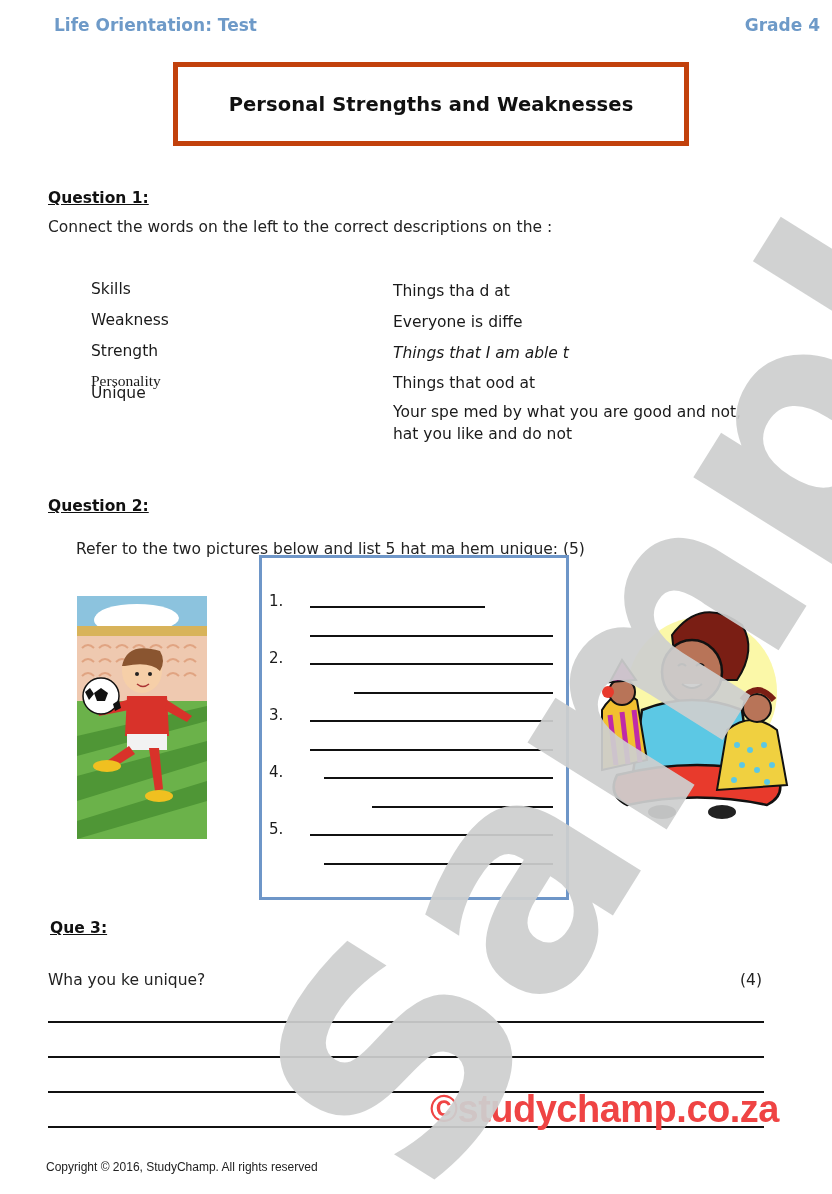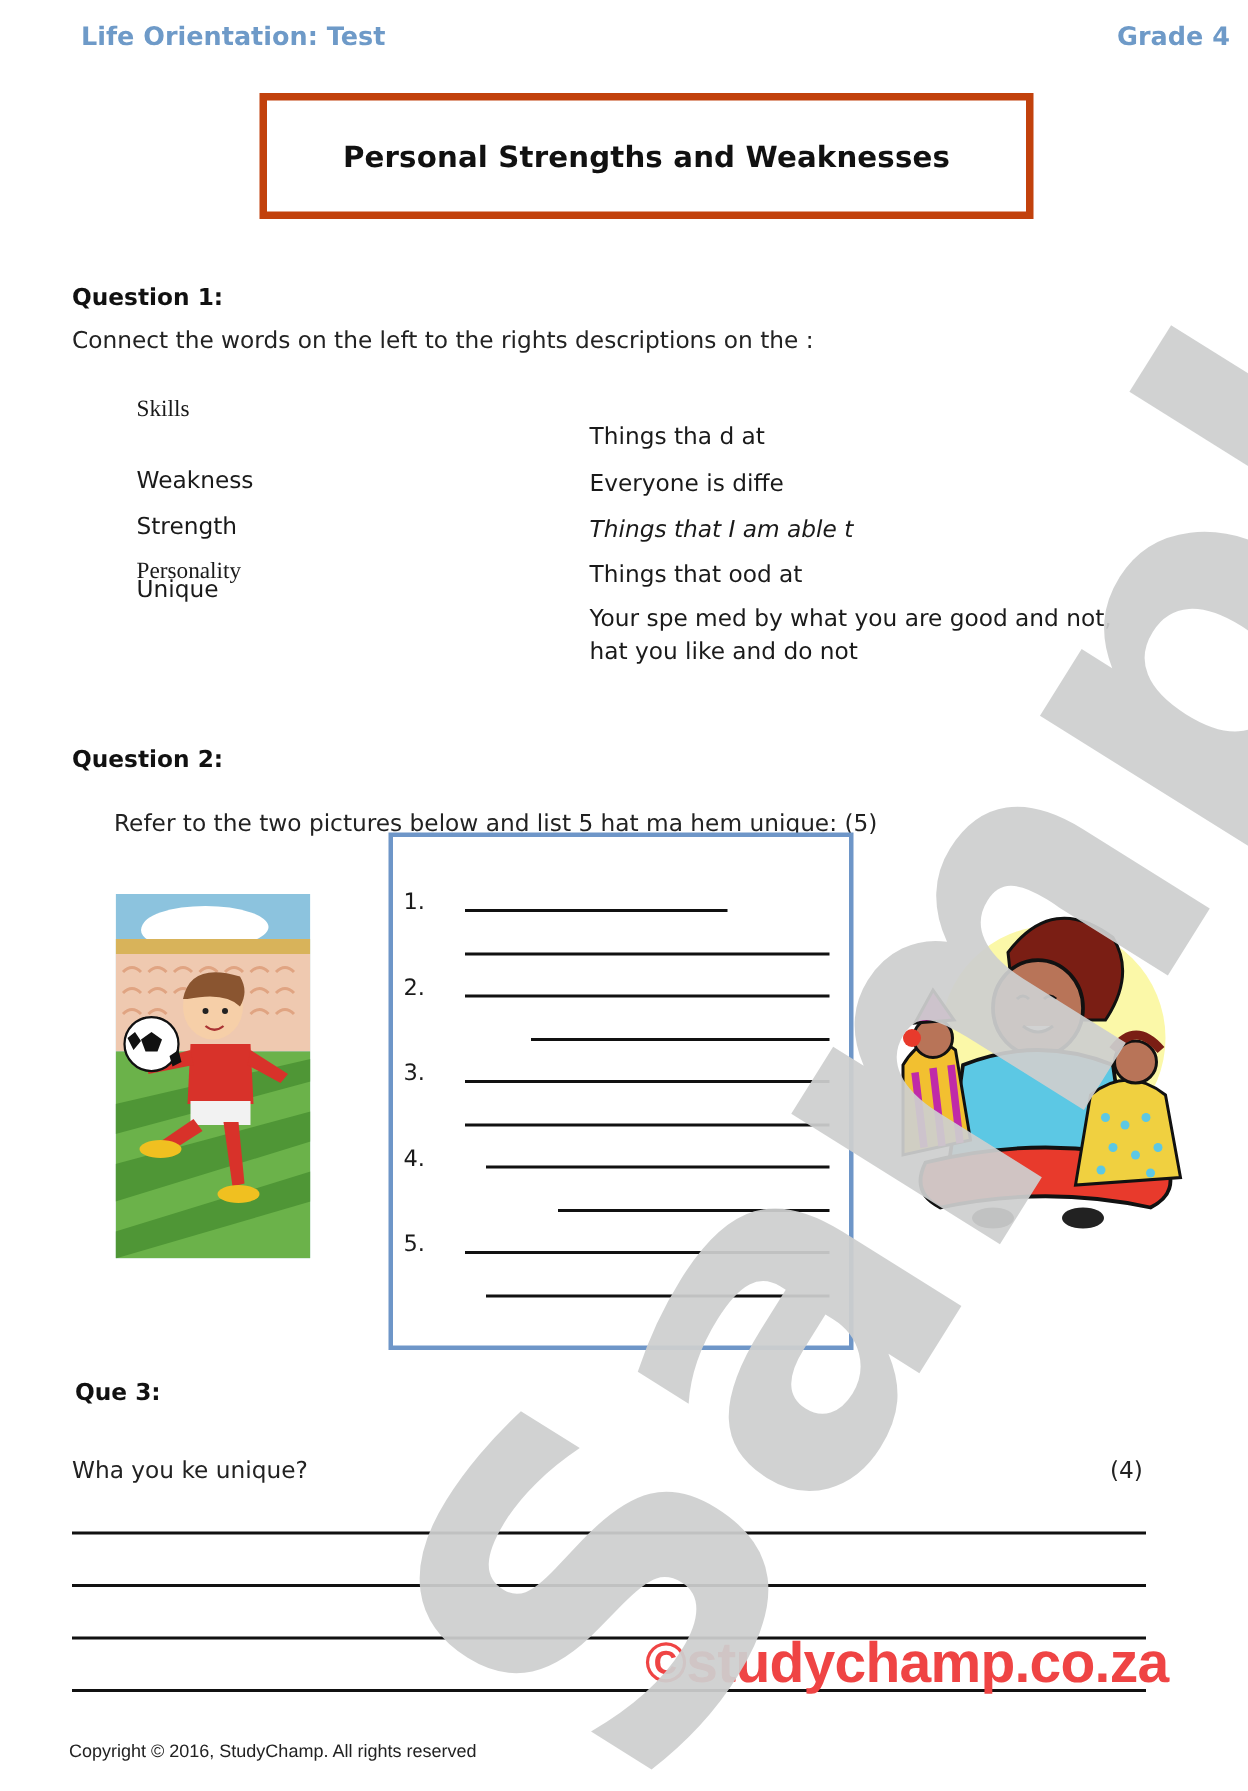--- a/index.html
+++ b/index.html
@@ -3,21 +3,21 @@
 <meta charset="utf-8">
 <style>
   html, body { margin: 0; padding: 0; background: #ffffff; }
   body { width: 832px; height: 1194px; position: relative; overflow: hidden;
          font-family: "DejaVu Sans", sans-serif; color: #1a1a1a; }
   .abs { position: absolute; }
   .hdr { top: 15px; font-size: 17px; font-weight: bold; color: #6e9ac8; }
   .title-box { left: 173px; top: 62px; width: 506px; height: 74px;
                border: 5px solid #c2410c; display: flex; align-items: center; justify-content: center; }
   .title-box span { font-size: 19.5px; font-weight: bold; color: #111; letter-spacing: 0.1px; }
-  .qh { font-size: 15.5px; font-weight: bold; color: #111; }
+  .qh { font-size: 15.5px; font-weight: bold; text-decoration: underline; color: #111; }
   .txt { font-size: 15.5px; color: #222; }
   .row-l { left: 91px; font-size: 15.5px; }
   .row-r { left: 393px; width: 375px; font-size: 15.5px; line-height: 22px; }
   .list-box { left: 259px; top: 555px; width: 304px; height: 339px; border: 3px solid #6e96c8; }
   .num { left: 7px; font-size: 15px; }
   .ln { height: 1.5px; background: #111; }
   .ansln { left: 48px; width: 716px; height: 1.5px; background: #111; }
   .copy { left: 46px; top: 1160px; font-size: 12px; font-family: "Liberation Sans", sans-serif; color: #222; }
   .wm-domain { left: 430px; top: 1088px; font-size: 38px; font-weight: bold; color: #ef4444;
                font-family: "Liberation Sans", sans-serif; letter-spacing: -0.5px; }
@@ -29,23 +29,23 @@
 <body>
 
 <div class="abs hdr" style="left:54px;">Life Orientation: Test</div>
 <div class="abs hdr" style="right:12px;">Grade 4</div>
 
 <div class="abs title-box">
   <span>Personal Strengths and Weaknesses</span>
 </div>
 
 <div class="abs qh" style="left:48px; top:189px;">Question 1:</div>
-<div class="abs txt" style="left:48px; top:218px;">Connect the words on the left to the rights descriptions on the    :</div>
+<div class="abs txt" style="left:48px; top:218px;">Connect the words on the left to the correct descriptions on the    :</div>
 
-<div class="abs row-l" style="top:264px;font-family:Liberation Serif, serif;">Skills</div>
+<div class="abs row-l" style="top:280px;">Skills</div>
 <div class="abs row-l" style="top:311px;">Weakness</div>
 <div class="abs row-l" style="top:342px;">Strength</div>
 <div class="abs row-l" style="top:372px;font-family:Liberation Serif, serif;">Personality</div>
 <div class="abs row-l" style="top:384px;text-align:right;">Unique</div>
 
 <div class="abs row-r" style="top:280px;">Things tha            d at</div>
 <div class="abs row-r" style="top:311px;">Everyone is diffe</div>
 <div class="abs row-r" style="top:342px;font-style:italic;">Things that I am able t</div>
 <div class="abs row-r" style="top:372px;">Things that            ood at</div>
 <div class="abs row-r" style="top:401px;">Your spe                    med by what you are good    and not,         hat you like and do not</div>

